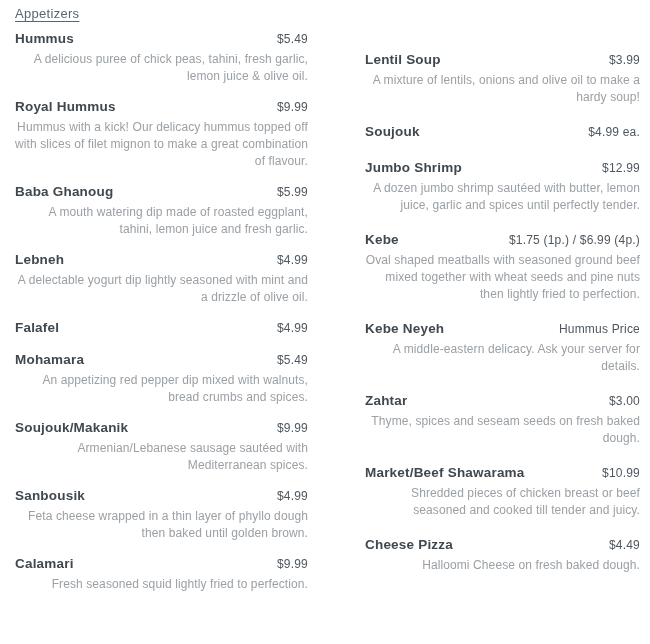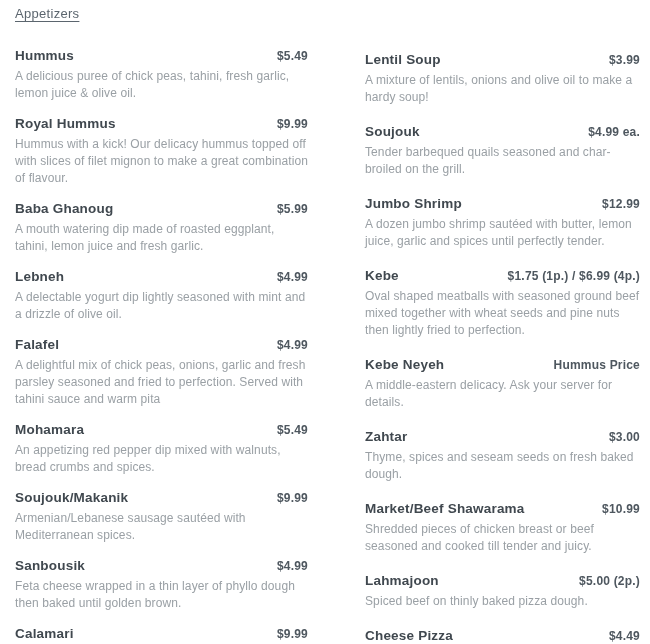--- a/index.html
+++ b/index.html
@@ -12,39 +12,39 @@
   .col { display: flex; flex-direction: column; }
   .col-left { width: 293px; flex: 0 0 293px; }
   .col-right { width: 300px; flex: 0 0 300px; padding-top: 46px; }
   .section-title {
     display: inline-block;
     font-size: 13px; line-height: 16px;
     color: #5b656e;
     text-decoration: underline;
     text-underline-offset: 3px;
     letter-spacing: 0.3px;
-    margin: 0 0 24px 0;
+    margin: 0 0 7px 0;
   }
   .item { margin-bottom: 12px; }
   .col-right .item { margin-bottom: 16px; margin-left: 25px; }
   .item-head {
     display: flex; justify-content: space-between; align-items: baseline;
     line-height: 19px;
   }
   .item-name {
     font-size: 13.5px; font-weight: bold; color: #40484f;
     letter-spacing: 0.2px;
   }
   .item-price {
     font-size: 12px; color: #4e575f; white-space: nowrap;
-    padding-left: 8px; letter-spacing: 0.2px; font-weight: bold;
+    padding-left: 8px; letter-spacing: 0.2px;
   }
   .item-desc {
     font-size: 12px; line-height: 17px; color: #9aa0a5;
-    margin-top: 2px; letter-spacing: 0.1px;
+    margin-top: 2px; letter-spacing: 0.1px; text-align: right;
   }
 </style>
 </head>
 <body>
 
 <div class="page">
 
   <div class="col col-left">
     <div>
       <span class="section-title">Appetizers</span>
@@ -80,21 +80,20 @@
         <span class="item-price">$4.99</span>
       </div>
       <div class="item-desc">A delectable yogurt dip lightly seasoned with mint and a drizzle of olive oil.</div>
     </div>
 
     <div class="item">
       <div class="item-head">
         <span class="item-name">Falafel</span>
         <span class="item-price">$4.99</span>
       </div>
-      <div class="item-desc">A delightful mix of chick peas, onions, garlic and fresh parsley seasoned and fried to perfection. Served with tahini sauce and warm pita</div>
     </div>
 
     <div class="item">
       <div class="item-head">
         <span class="item-name">Mohamara</span>
         <span class="item-price">$5.49</span>
       </div>
       <div class="item-desc">An appetizing red pepper dip mixed with walnuts, bread crumbs and spices.</div>
     </div>
 
@@ -131,21 +130,20 @@
         <span class="item-price">$3.99</span>
       </div>
       <div class="item-desc">A mixture of lentils, onions and olive oil to make a hardy soup!</div>
     </div>
 
     <div class="item">
       <div class="item-head">
         <span class="item-name">Soujouk</span>
         <span class="item-price">$4.99 ea.</span>
       </div>
-      <div class="item-desc">Tender barbequed quails seasoned and char-broiled on the grill.</div>
     </div>
 
     <div class="item">
       <div class="item-head">
         <span class="item-name">Jumbo Shrimp</span>
         <span class="item-price">$12.99</span>
       </div>
       <div class="item-desc">A dozen jumbo shrimp sautéed with butter, lemon juice, garlic and spices until perfectly tender.</div>
     </div>
 
@@ -174,27 +172,20 @@
     </div>
 
     <div class="item">
       <div class="item-head">
         <span class="item-name">Market/Beef Shawarama</span>
         <span class="item-price">$10.99</span>
       </div>
       <div class="item-desc">Shredded pieces of chicken breast or beef seasoned and cooked till tender and juicy.</div>
     </div>
 
-    <div class="item">
-      <div class="item-head">
-        <span class="item-name">Lahmajoon</span>
-        <span class="item-price">$5.00 (2p.)</span>
-      </div>
-      <div class="item-desc">Spiced beef on thinly baked pizza dough.</div>
-    </div>
 
     <div class="item">
       <div class="item-head">
         <span class="item-name">Cheese Pizza</span>
         <span class="item-price">$4.49</span>
       </div>
       <div class="item-desc">Halloomi Cheese on fresh baked dough.</div>
     </div>
   </div>
 

